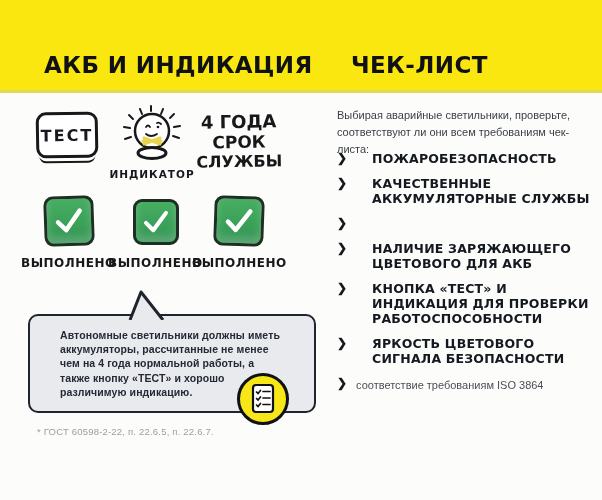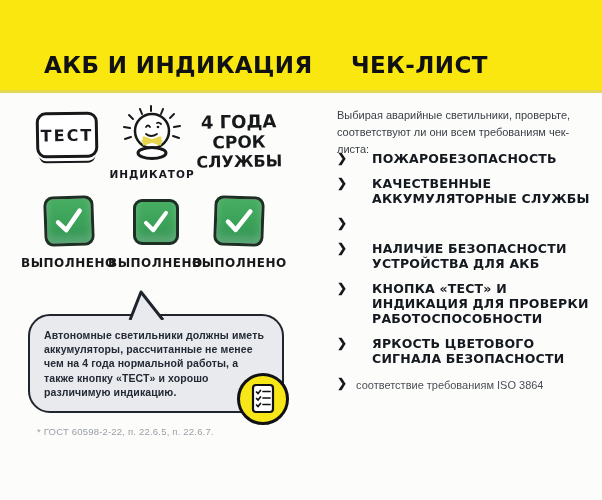--- a/index.html
+++ b/index.html
@@ -59,22 +59,22 @@
   .checkbox svg{position:absolute;left:0;top:0;width:100%;height:100%;}
   .done-label{
     position:absolute;top:256px;width:90px;text-align:center;
     font-size:12px;font-weight:700;letter-spacing:.5px;
     font-family:"DejaVu Sans", sans-serif;color:#17181a;
   }
   .dl1{left:21px;} .dl2{left:108px;} .dl3{left:192px;}
   
   .bubble{
     position:absolute;left:28px;top:314px;width:224px;min-height:58px;
-    background:#e8eaed;border:2.5px solid #20242c;border-radius:22px;
-    padding:12px 14px;
+    background:#e8eaed;border:2.5px solid #20242c;border-radius:10px;
+    padding:12px 30px;
   }
   .bubble-tail{position:absolute;left:96px;top:-27px;width:40px;height:31px;}
   .bubble-text{
     font-size:10.5px;font-weight:700;line-height:1.35;color:#232a35;
     letter-spacing:.1px;
   }
   .doc-badge{
     position:absolute;left:237px;top:373px;width:46px;height:46px;border-radius:50%;
     background:#f7e719;border:3px solid #101114;z-index:2;
   }
@@ -210,21 +210,21 @@
       </div>
     </div>
 
     <div class="item">
       <span class="chevron">❯</span>
     </div>
 
     <div class="item">
       <span class="chevron">❯</span>
       <div>
-        <div class="item-title">НАЛИЧИЕ БЕЗОПАСНОСТИ УСТРОЙСТВА ДЛЯ АКБ</div>
+        <div class="item-title">НАЛИЧИЕ ЗАРЯЖАЮЩЕГО ЦВЕТОВОГО ДЛЯ АКБ</div>
       </div>
     </div>
 
     <div class="item">
       <span class="chevron">❯</span>
       <div>
         <div class="item-title">КНОПКА «ТЕСТ» И ИНДИКАЦИЯ ДЛЯ ПРОВЕРКИ РАБОТОСПОСОБНОСТИ</div>
       </div>
     </div>
 

